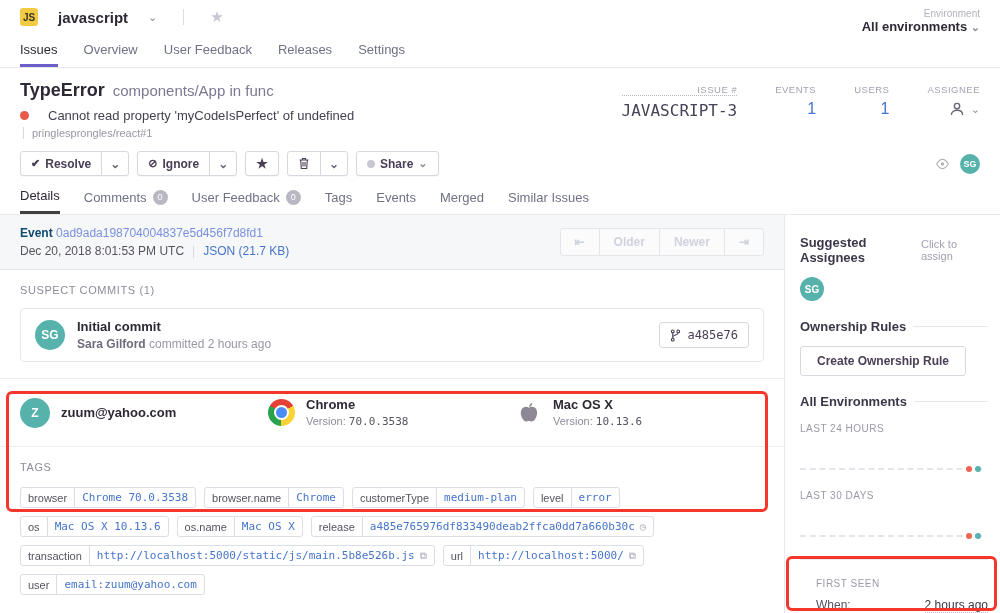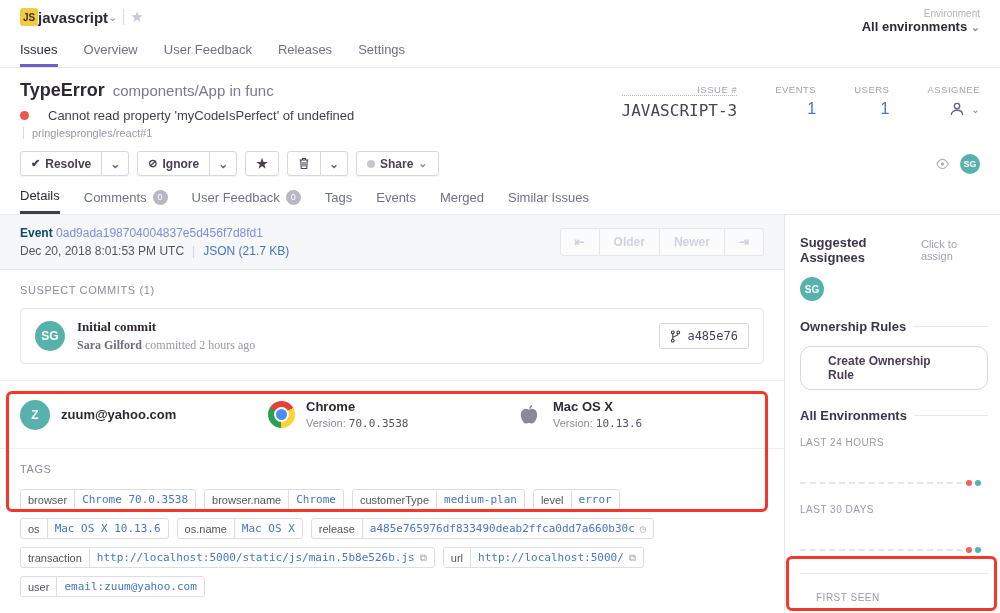--- a/index.html
+++ b/index.html
@@ -4,21 +4,21 @@
 <style>
   * { margin:0; padding:0; box-sizing:border-box; }
   html,body { background:#fff; }
   body { font-family:"Liberation Sans", sans-serif; color:#342f3e; }
   .app { position:relative; width:1000px; height:613px; background:#fff; overflow:hidden; margin:0 auto; }
   .mono { font-family:"DejaVu Sans Mono", monospace; }
 
   
   .top-header { padding:8px 20px 0; border-bottom:1px solid #e7e8ec; }
   .hrow1 { display:flex; align-items:flex-start; justify-content:space-between; }
-  .proj { display:flex; align-items:center; gap:0; }
+  .proj { display:flex; align-items:center; gap:20px; }
   .js-badge { width:18px; height:18px; border-radius:3px; background:#f2cb44; color:#3c3425; font-size:10px; font-weight:bold; display:flex; align-items:center; justify-content:center; }
   .proj-name { font-size:15px; font-weight:bold; color:#2f2936; }
   .chev { color:#8d8a99; font-size:11px; line-height:1; }
   .vdiv { width:1px; height:16px; background:#dcdce2; margin:0 6px; }
   .hdr-star { color:#c6c9d3; font-size:15px; }
   .env { text-align:right; }
   .env-label { font-size:10px; color:#b3b1bd; }
   .env-value { font-size:13px; font-weight:bold; color:#2f2936; }
   .nav { display:flex; gap:26px; margin-top:8px; }
   .nav-item { font-size:13px; color:#6f7286; padding-bottom:7px; cursor:pointer; }
@@ -76,21 +76,21 @@
   .ev-json { color:#4674ca; }
   .pager { display:flex; }
   .pager .pbtn { border:1px solid #e4e6eb; background:#fbfbfc; color:#d0d3de; font-size:12px; font-weight:bold; padding:6px 14px; }
   .pager .pbtn:first-child { border-radius:3px 0 0 3px; }
   .pager .pbtn:last-child { border-radius:0 3px 3px 0; }
   .pager .pbtn + .pbtn { border-left:none; }
 
   .sec-label { font-size:11px; letter-spacing:.6px; color:#8f8b9b; }
   .commits-sec { padding:14px 20px 16px; border-bottom:1px solid #edeef2; }
   .commit-card { margin-top:12px; border:1px solid #e4e6eb; border-radius:4px; background:#fff; padding:10px 14px; display:flex; align-items:center; gap:12px; }
-  .commit-info { flex:1;font-family:Liberation Serif, serif; }
+  .commit-info { flex:1; }
   .commit-title { font-size:13px; font-weight:bold; color:#2f2936; }
   .commit-meta { font-size:12px; color:#9a96a5; margin-top:3px; }
   .commit-meta b { color:#6f6b7c; font-weight:bold; }
   .sha-btn { display:inline-flex; align-items:center; gap:6px; border:1px solid #d7d7e0; border-radius:3px; padding:5px 10px; font-size:12px; color:#493e54; background:#fff; cursor:pointer; }
 
   
   .context-row { display:flex; padding:18px 20px; border-bottom:1px solid #edeef2; }
   .ctx { flex:1; display:flex; align-items:center; gap:11px; }
   .ctx-title { font-size:13px; font-weight:bold; color:#2f2936; }
   .ctx-sub { font-size:11px; color:#8f8b9b; margin-top:3px; }
@@ -105,21 +105,21 @@
   .tag .k { padding:3px 7px; color:#57525f; }
   .tag .v { padding:3px 7px; border-left:1px solid #dcdee5; color:#4674ca; font-family:"DejaVu Sans Mono", monospace; display:flex; align-items:center; gap:5px; }
   .tag .v .tico { color:#a5a3af; font-size:10px; }
 
   
   .sb-block { margin-bottom:18px; }
   .sb-head { display:flex; align-items:center; gap:7px; font-size:13px; font-weight:bold; color:#3c3649; }
   .sb-head::after { content:""; flex:1; border-top:1px solid #e7e8ec; }
   .sb-note { font-size:11px; font-weight:normal; color:#a4a1b1; }
   .sb-caps { font-size:10px; letter-spacing:.5px; color:#9d99a8; margin-top:14px; }
-  .own-btn { margin-top:12px; border:1px solid #d7d7e0; border-radius:11px; background:#fff; font-size:12px; font-weight:bold; color:#493e54; padding:7px 27px; cursor:pointer; display:inline-block; }
+  .own-btn { margin-top:12px; border:1px solid #d7d7e0; border-radius:3px; background:#fff; font-size:12px; font-weight:bold; color:#493e54; padding:7px 16px; cursor:pointer; display:inline-block; }
   .spark { position:relative; height:38px; margin-top:4px; }
   .spark-line { position:absolute; left:0; right:6px; bottom:6px; border-top:2px dashed #e3e5ec; }
   .sdot { position:absolute; bottom:4px; width:6px; height:6px; border-radius:50%; }
   .sdot.red { background:#ee6352; right:16px; }
   .sdot.teal { background:#57b2ac; right:7px; }
   .sb-divider { border-top:1px solid #e7e8ec; margin:16px 0 0; }
   .seen-row { display:flex; justify-content:space-between; align-items:baseline; font-size:12px; margin-top:9px; }
   .seen-k { color:#57525f; }
   .seen-v { color:#3c3649; border-bottom:1px dotted #b9b6c4; }
 

